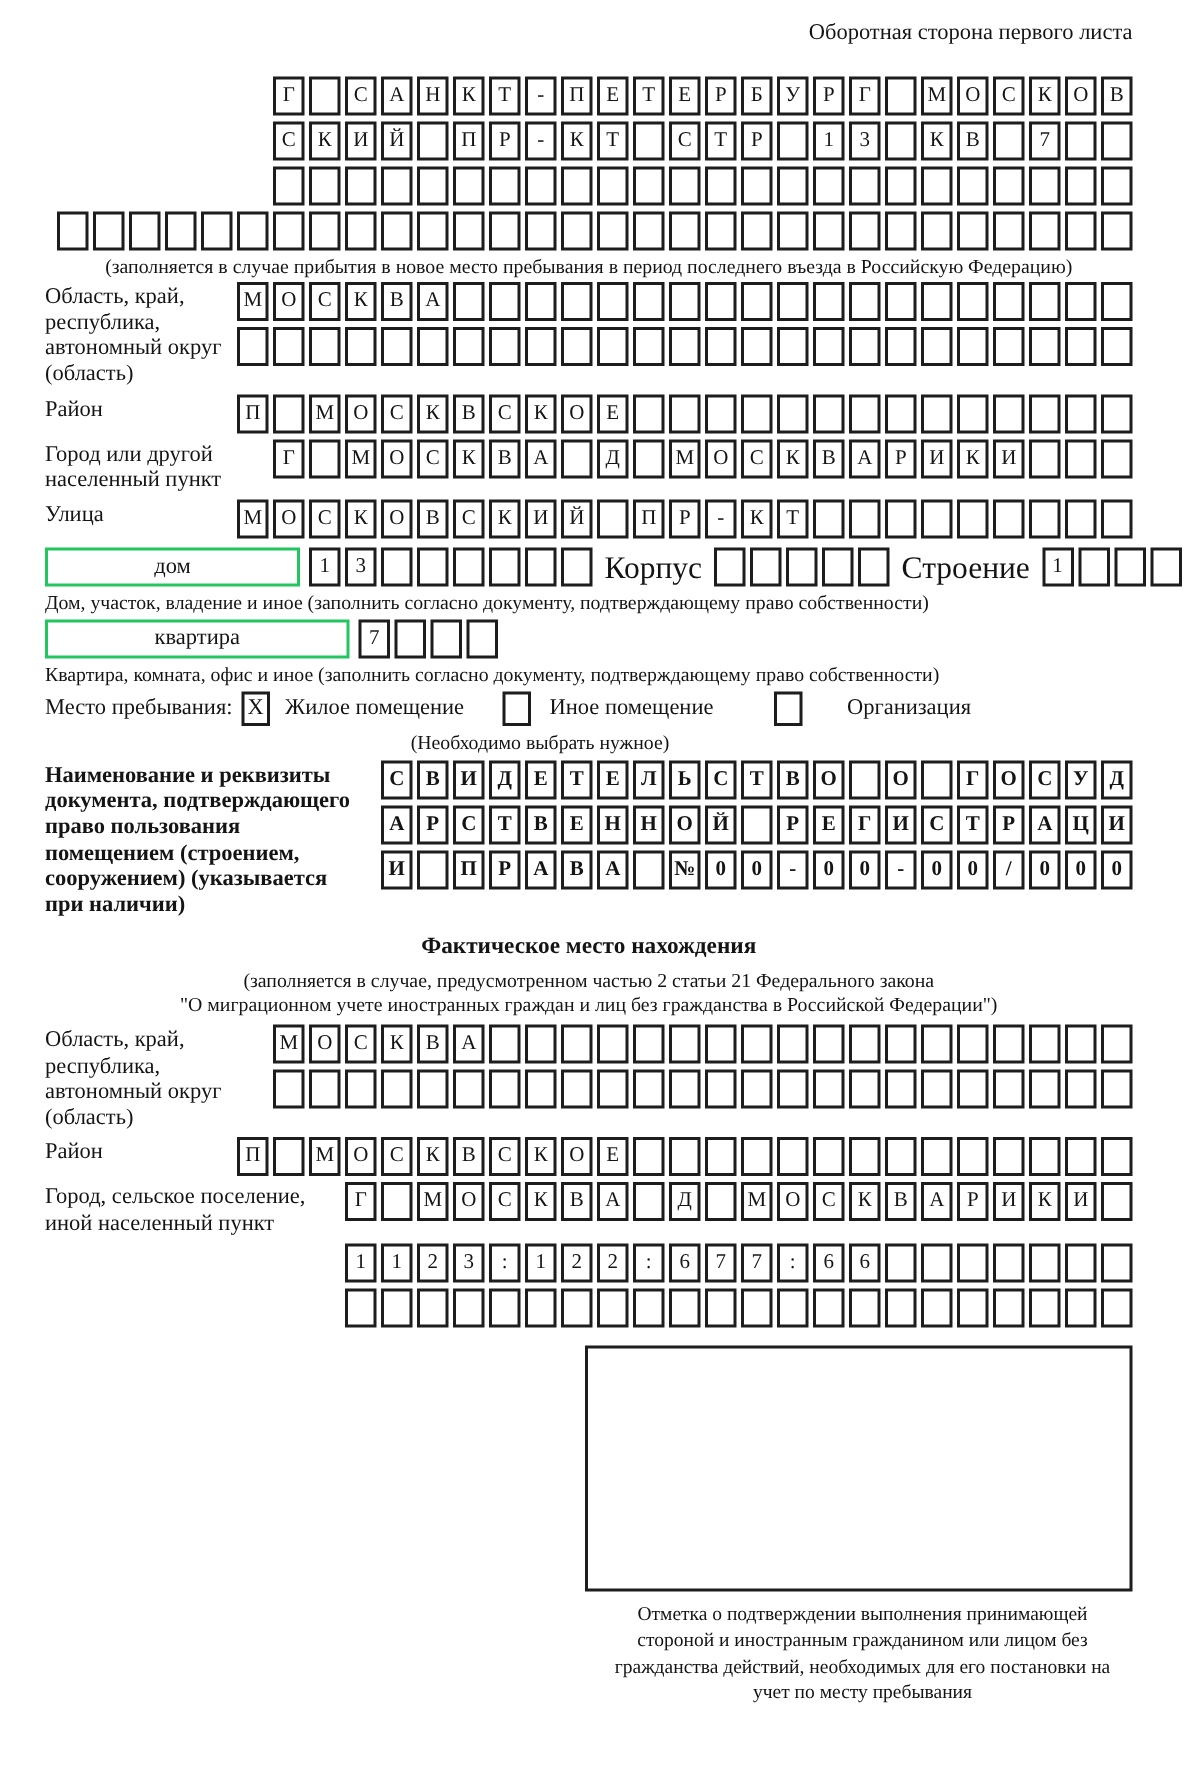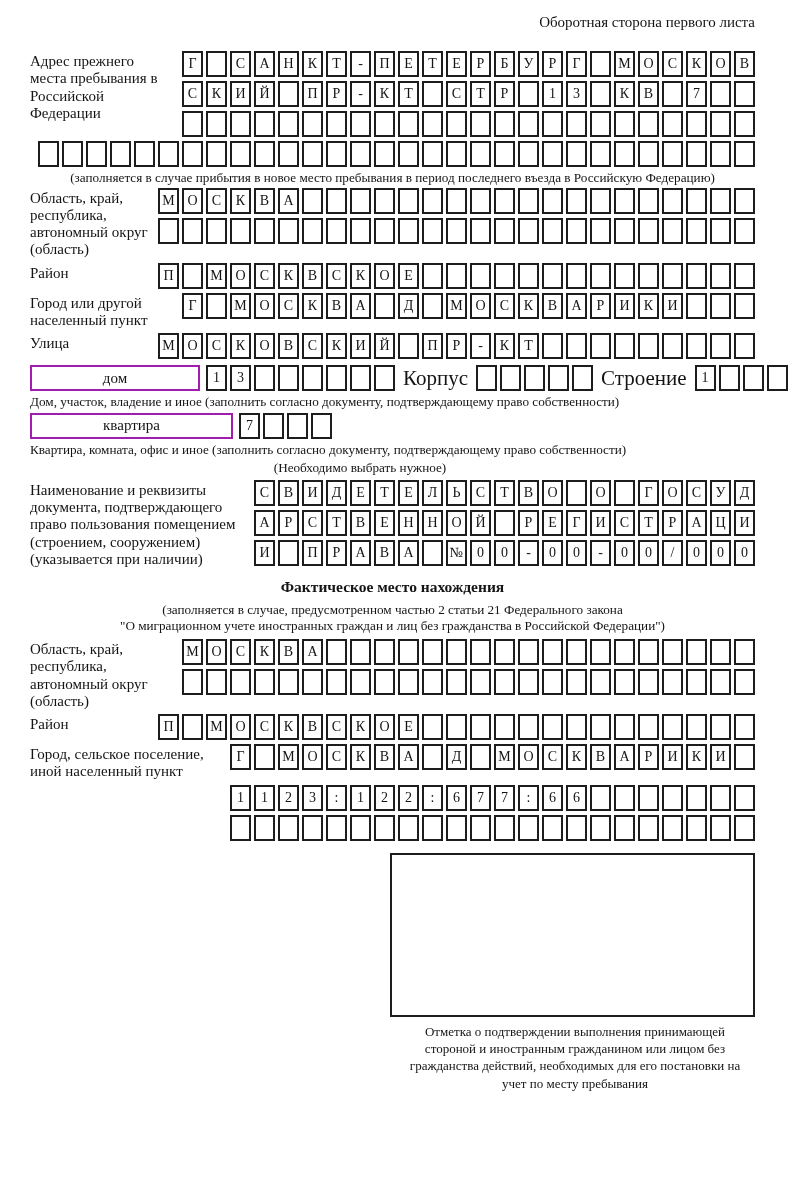--- a/index.html
+++ b/index.html
@@ -22,48 +22,47 @@
     flex:0 0 21px;width:21px;height:26px;box-sizing:border-box;
     border:2px solid #1d1d1d;display:flex;align-items:center;justify-content:center;
     font-size:14px;line-height:1;background:#fff;
   }
   .note{font-size:13.2px;line-height:1.18;}
   .center{text-align:center;}
   .sec-title{font-weight:bold;text-align:center;font-size:16px;margin:5px 0 4px 0;}
   .sub-title{font-weight:bold;text-align:center;font-size:15.5px;margin:10px 0 6px 0;}
   .addr-note{margin-top:3px;margin-bottom:2px;}
   .lblbox{
-    box-sizing:border-box;border:2px solid #a21caf;height:26px;
+    box-sizing:border-box;border:2px solid #22c55e;height:26px;
     display:flex;align-items:center;justify-content:center;font-size:15px;flex:0 0 auto;background:#fff;
   }
   .domrow{display:flex;align-items:center;margin-top:6px;margin-bottom:3px;}
   .inl-lbl{font-size:21px;padding:0 8px;flex:0 0 auto;}
   .capnote{margin-bottom:3px;}
   .mestorow{display:flex;align-items:center;margin-top:4px;margin-bottom:3px;font-size:15px;}
   .cbox{
     box-sizing:border-box;width:19px;height:23px;border:2px solid #1d1d1d;
     display:inline-flex;align-items:center;justify-content:center;font-size:15px;flex:0 0 auto;background:#fff;
   }
   .ml6{margin-left:6px;} .ml10{margin-left:10px;} .ml26{margin-left:26px;} .ml12{margin-left:12px;} .ml40{margin-left:40px;} .ml30{margin-left:30px;}
   .choose-note{width:660px;text-align:center;margin-bottom:3px;}
-  .docblock{margin-top:4px;}
+  .docblock{margin-top:4px;font-weight:bold;}
   .fact-note{margin-bottom:6px;}
   .stampwrap{margin-top:12px;}
   .stampbox{width:365px;height:164px;border:2px solid #1d1d1d;margin-left:auto;box-sizing:border-box;background:#fff;}
   .stampnote{width:352px;margin-left:auto;margin-right:4px;text-align:center;font-size:13px;line-height:1.33;margin-top:6px;}
 </style>
 </head>
 <body>
 
 <div class="page">
 
   <div class="hdr-right">Оборотная сторона первого листа</div>
 
   <div class="frow">
-    <div class="lbl">Адрес прежнего места пребывания в Российской Федерации</div>
     <div class="rows">
       <div class="boxrow">
           <span class="cell">Г</span>
           <span class="cell"></span>
           <span class="cell">С</span>
           <span class="cell">А</span>
           <span class="cell">Н</span>
           <span class="cell">К</span>
           <span class="cell">Т</span>
           <span class="cell">-</span>
@@ -359,20 +358,29 @@
     <div class="lblbox" style="width:203px;">квартира</div>
     <div class="boxrow ml6">
         <span class="cell">7</span>
         <span class="cell"></span>
         <span class="cell"></span>
         <span class="cell"></span>
       </div>
   </div>
   <div class="note capnote">Квартира, комната, офис и иное (заполнить согласно документу, подтверждающему право собственности)</div>
 
+  <div class="mestorow">
+    <span>Место пребывания:</span>
+    <span class="cbox ml6">X</span>
+    <span class="ml10">Жилое помещение</span>
+    <span class="cbox ml26"></span>
+    <span class="ml12">Иное помещение</span>
+    <span class="cbox ml40"></span>
+    <span class="ml30">Организация</span>
+  </div>
   <div class="note choose-note">(Необходимо выбрать нужное)</div>
 
   <div class="frow docblock">
     <div class="lbl">Наименование и реквизиты документа, подтверждающего право пользования помещением (строением, сооружением) (указывается при наличии)</div>
     <div class="rows">
       <div class="boxrow">
           <span class="cell">С</span>
           <span class="cell">В</span>
           <span class="cell">И</span>
           <span class="cell">Д</span>

